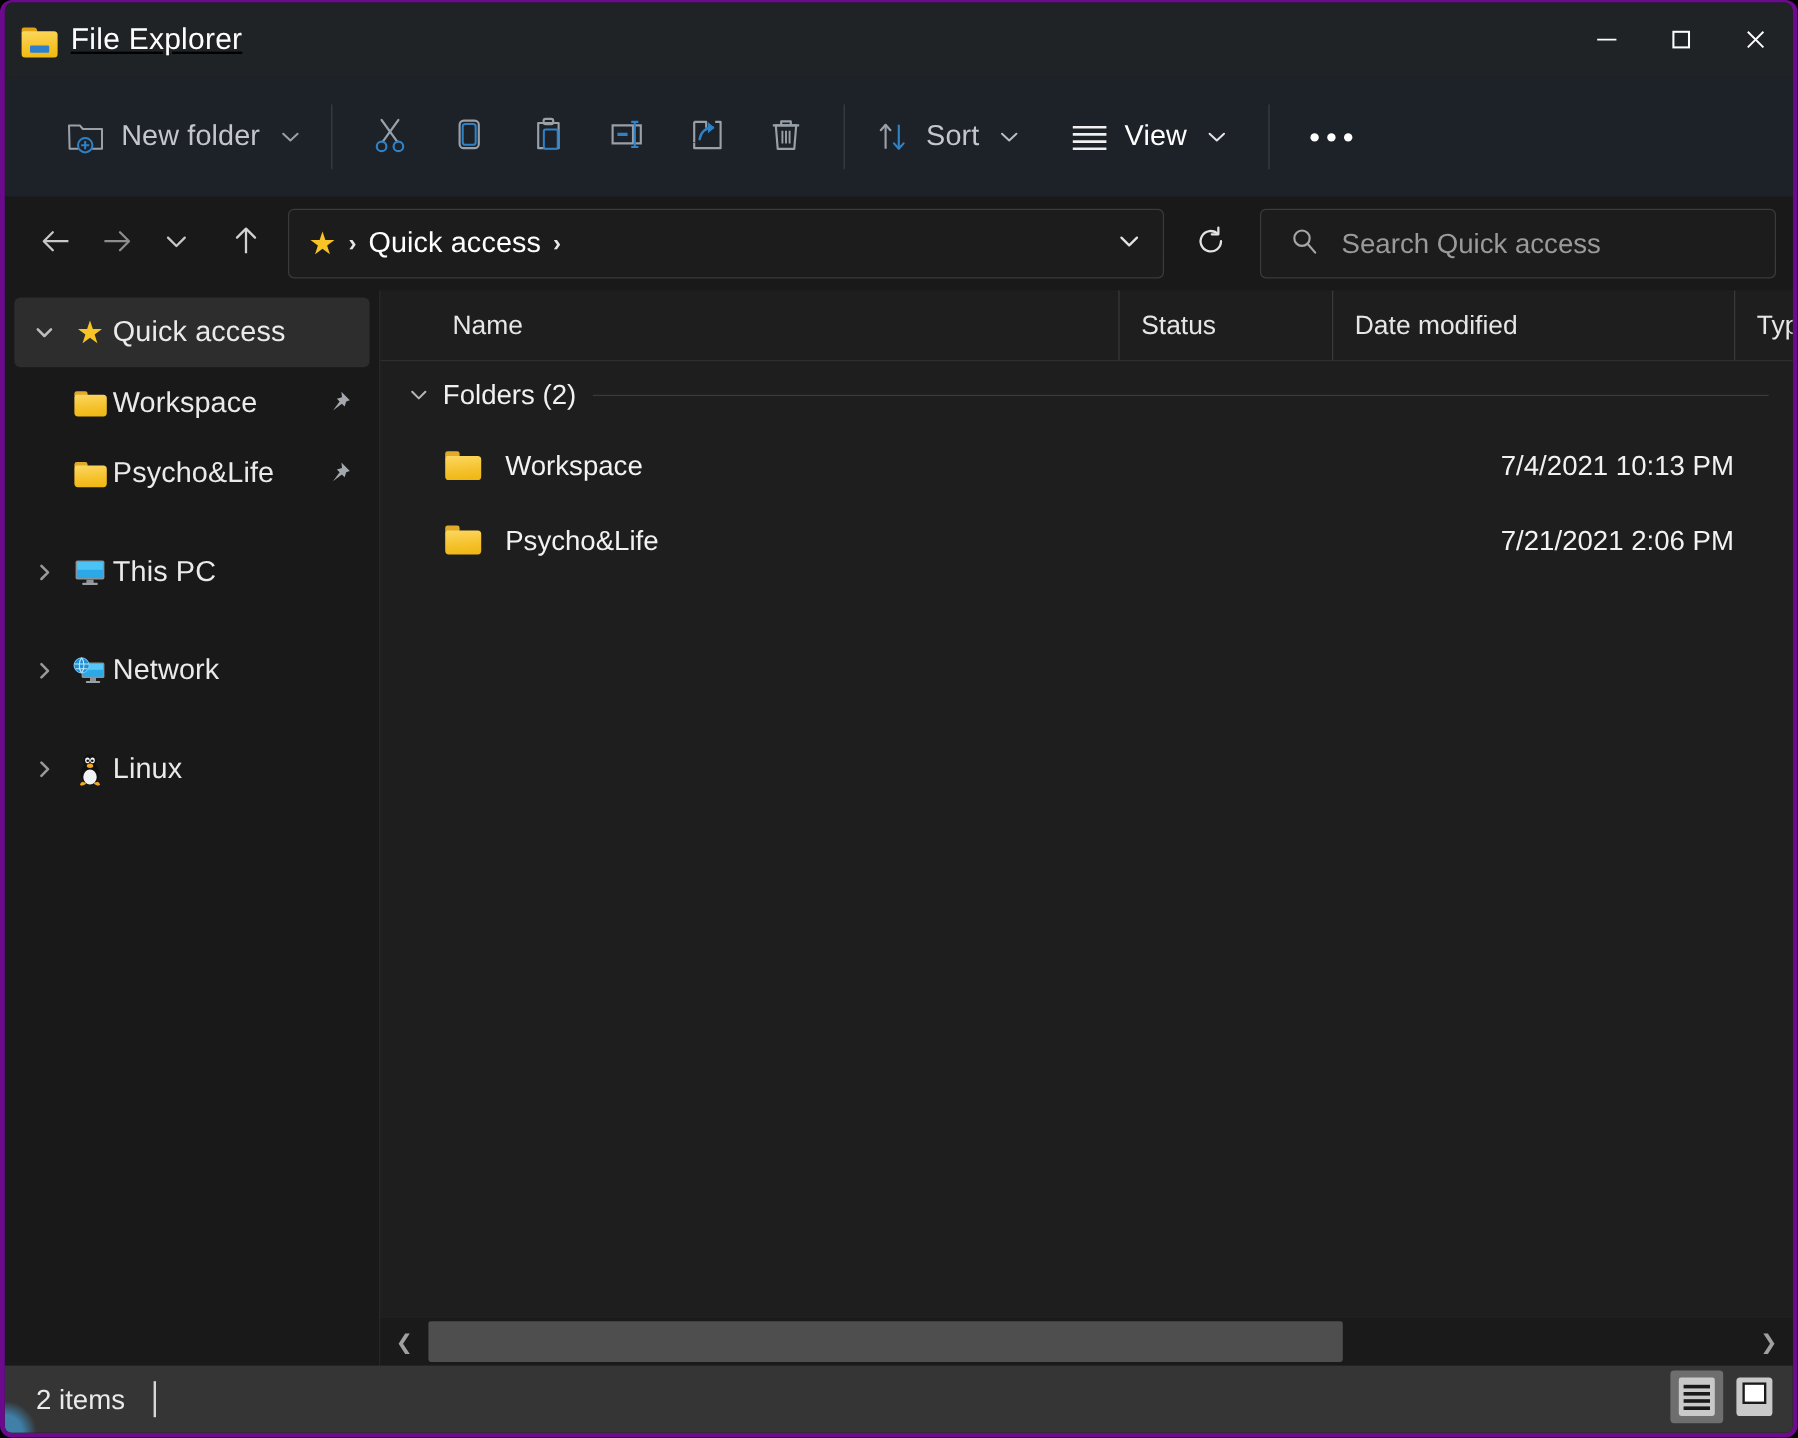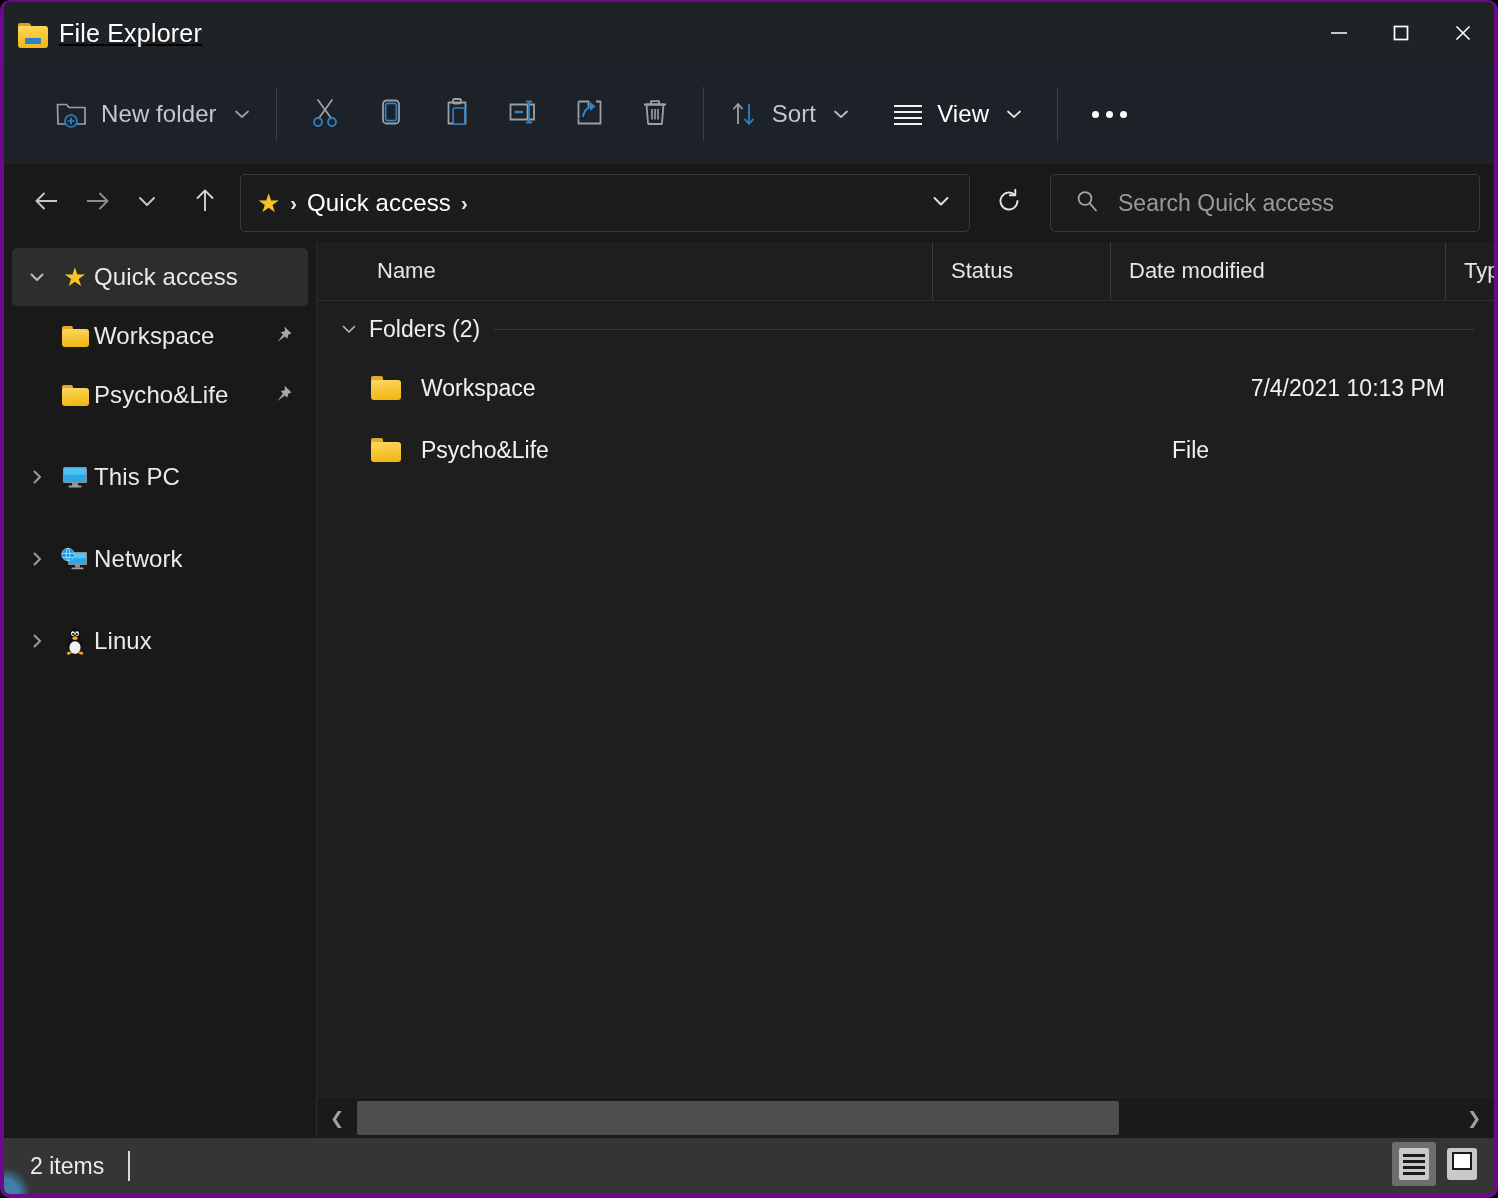--- a/index.html
+++ b/index.html
@@ -864,20 +864,21 @@
 
         <div class="frow">
           <div class="fcell fcell-name">
             <span class="row-folder">
                 <span class="t"></span>
                 <span class="b"></span>
               </span>
             <span>Psycho&amp;Life</span>
           </div>
           <div class="fcell fcell-status"></div>
+          <div class="fcell fcell-date">7/21/2021 2:06 PM</div>
           <div class="fcell fcell-type">File</div>
         </div>
       </div>
 
       <div id="hscroll">
         <span class="sc-arrow">❮</span>
         <span id="sc-track">
           <span id="sc-thumb"></span>
         </span>
         <span class="sc-arrow">❯</span>

